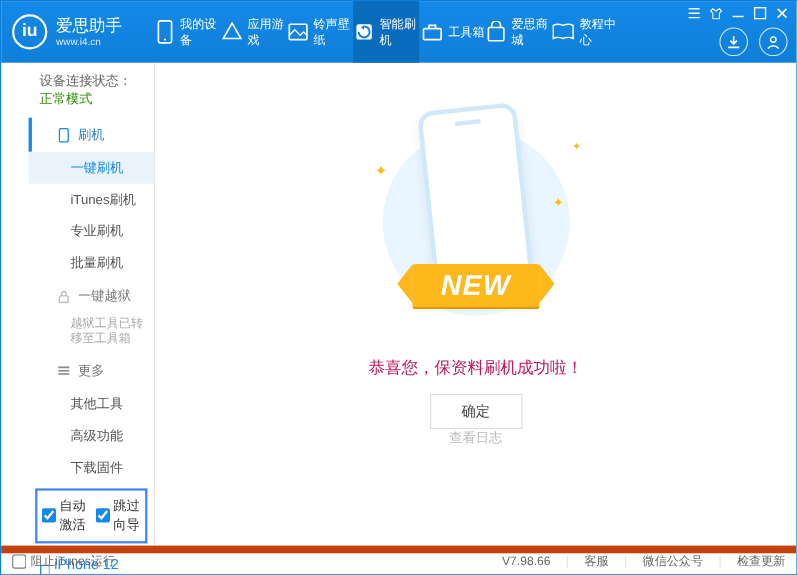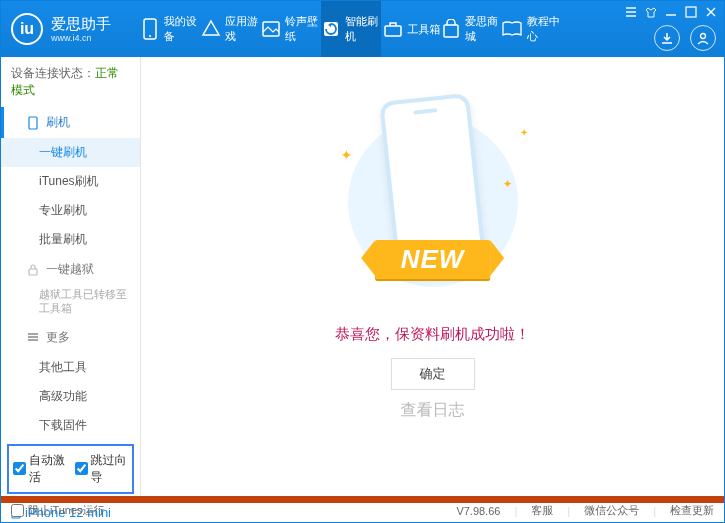--- a/index.html
+++ b/index.html
@@ -14,21 +14,21 @@
 .nav { display: flex; height: 100%; }
 .nav-item { width: 60px; display: flex; flex-direction: row; align-items: center; justify-content: center; gap: 4px; cursor: pointer; }
 .nav-item.active { background: #0a6cbc; }
 .nav-icon { width: 22px; height: 22px; display: flex; align-items: center; justify-content: center; }
 .nav-item span.lbl { font-size: 11px; }
 .win-controls { position: absolute; top: 4px; right: 6px; display: flex; gap: 6px; align-items: center; }
 .win-controls .wc { width: 14px; height: 14px; display: flex; align-items: center; justify-content: center; cursor: pointer; opacity: .95; }
 .side-actions { position: absolute; right: 8px; bottom: 6px; display: flex; gap: 10px; }
 .circ-btn { width: 26px; height: 26px; border: 1.5px solid rgba(255,255,255,.8); border-radius: 50%; display: flex; align-items: center; justify-content: center; cursor: pointer; }
 .body-area { flex: 1; display: flex; min-height: 0; }
-.sidebar { width: 140px; border-right: 1px solid #e5e5e5; display: flex; flex-direction: column; }
+.sidebar { width: 140px; border-right: 1px solid #e5e5e5; display: flex; flex-direction: column; padding-left: 25px; }
 .dev-status { padding: 8px 10px; color: #666; }
 .dev-status b { color: #2e8b00; font-weight: normal; }
 .cat { padding: 7px 10px 7px 22px; color: #333; display: flex; align-items: center; gap: 6px; border-left: 3px solid transparent; }
 .cat.top { font-weight: 500; color:#2a7fc9; border-left-color:#1489e8; }
 .cat.sec { color:#777; font-weight:500; }
 .cat .ico { width: 14px; height: 14px; display:flex; align-items:center; justify-content:center; }
 .sub { padding: 6px 10px 6px 38px; color: #555; cursor: pointer; }
 .sub.active { background: #e9f3fc; color: #1489e8; }
 .note { margin: 2px 10px 6px 38px; font-size: 11px; color: #aaa; line-height:1.3; }
 .chk-row { border: 2px solid #3b82f6; margin: 4px 6px; padding: 6px 4px; display: flex; gap: 8px; align-items: center; }
@@ -43,21 +43,21 @@
 .phone { position:absolute; left:50%; top:0; transform:translateX(-50%) rotate(-6deg); width:90px; height:175px; background:#fff; border:4px solid #cfe8fa; border-radius:14px; box-shadow: 0 4px 10px rgba(0,0,0,.08); }
 .phone::before { content:""; position:absolute; top:8px; left:50%; transform:translateX(-50%); width:24px; height:4px; background:#cfe8fa; border-radius:2px; }
 .phone::after { content:""; position:absolute; bottom:8px; left:50%; transform:translateX(-50%); width:14px; height:14px; border:2px solid #cfe8fa; border-radius:50%; }
 .banner { position:absolute; left:50%; bottom:28px; transform:translateX(-50%); background:#ffb81c; color:#fff; font-weight:bold; font-style:italic; font-size:26px; padding:4px 26px; letter-spacing:1px; border-radius:2px; box-shadow: 0 2px 0 #e09900; }
 .banner::before, .banner::after { content:""; position:absolute; top:0; width:0; height:0; border-top:18px solid transparent; border-bottom:18px solid transparent; }
 .banner::before { left:-14px; border-right:14px solid #ffb81c; }
 .banner::after { right:-14px; border-left:14px solid #ffb81c; }
 .star { position:absolute; color:#ffb81c; }
 .msg { margin-top: 18px; font-size: 15px; color: #be185d; }
 .ok-btn { margin-top: 14px; border:1px solid #ddd; background:#fff; padding:6px 28px; cursor:pointer; color:#444; font-size:13px; }
-.log-link { margin-top: 10px; color:#bbb; font-size:16px; cursor:pointer; }
+.log-link { color:#bbb; font-size:12px; cursor:pointer; }
 .footer { height: 26px; border-top: 7px solid #c2410c; display:flex; align-items:flex-start; padding: 0 10px; font-size:11px; color:#666; }
 .footer .left { display:flex; align-items:center; gap:4px; }
 .footer .right { margin-left:auto; display:flex; align-items:center; gap:14px; }
 .footer .sep { color:#ddd; }
 </style>
 </head>
 <body>
 
 <div class="window">
 

